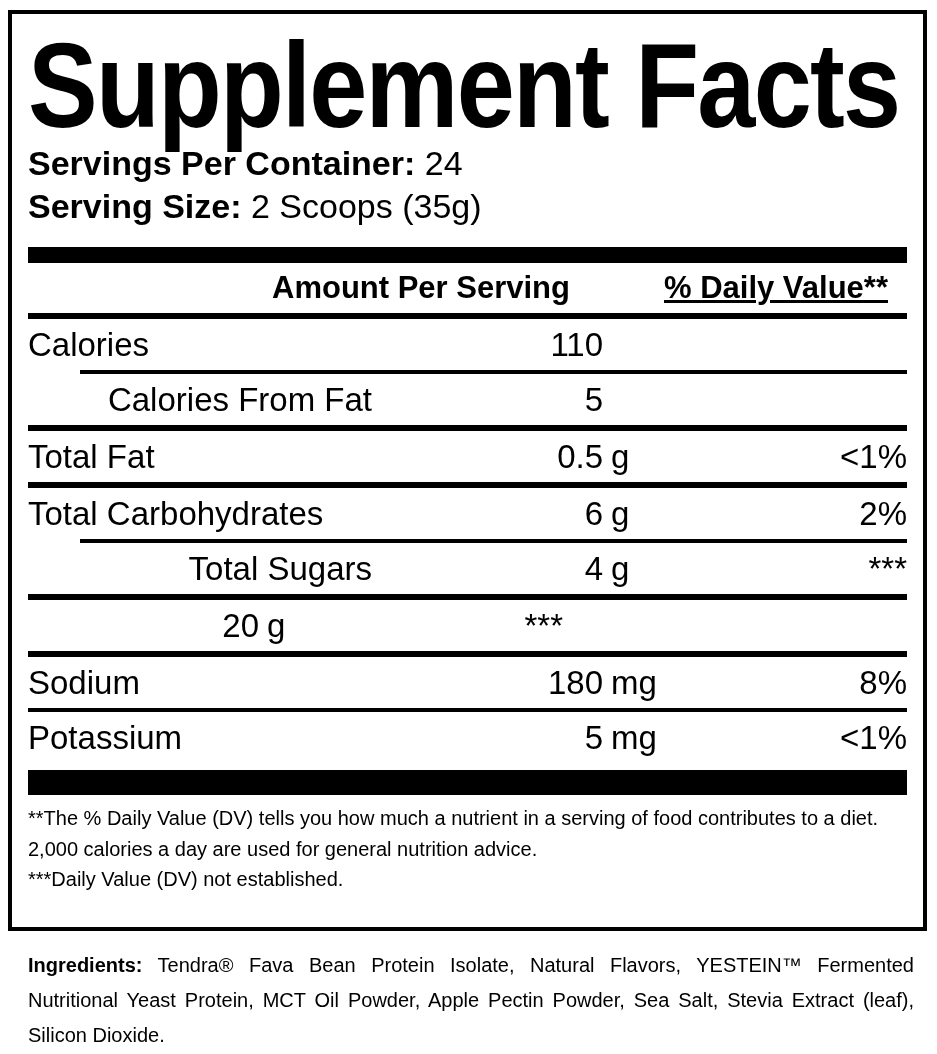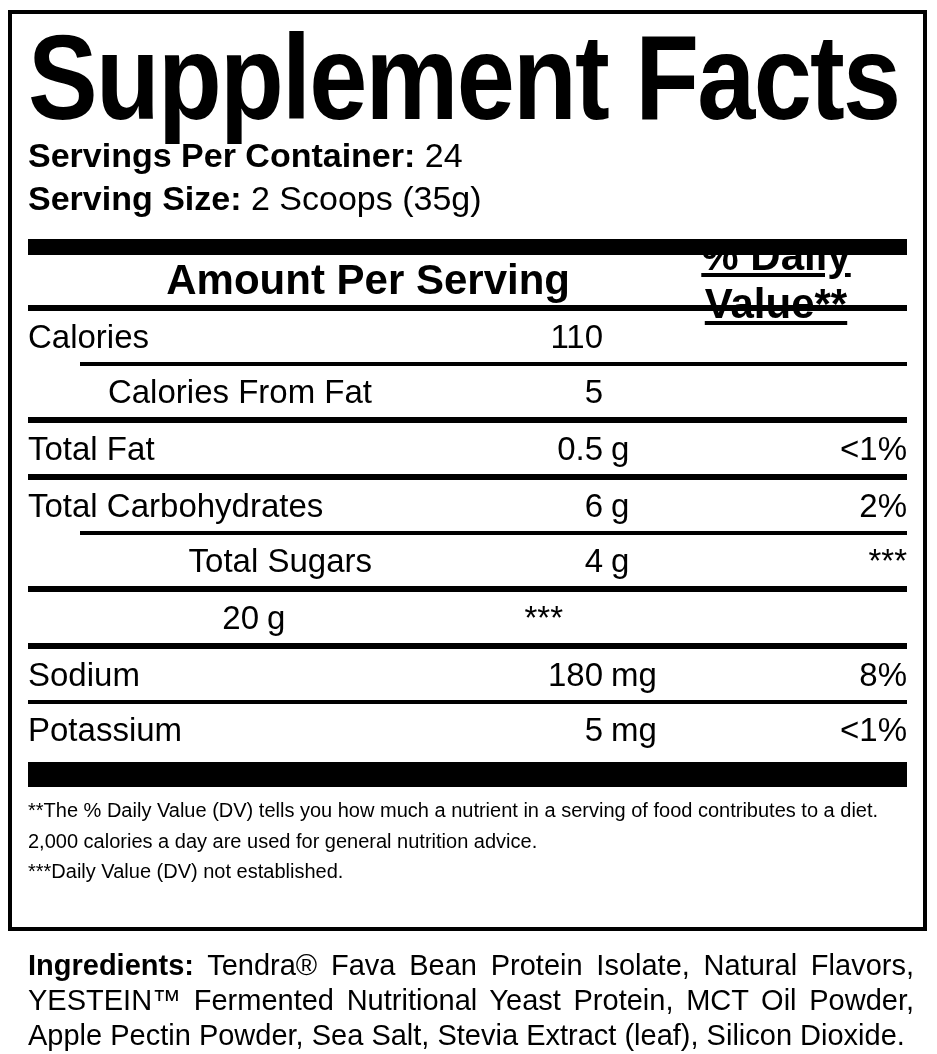--- a/index.html
+++ b/index.html
@@ -16,21 +16,21 @@
     overflow: hidden;
   }
   .facts-box {
     position: absolute;
     left: 8px;
     top: 10px;
     width: 919px;
     height: 921px;
     box-sizing: border-box;
     border: 4px solid #000;
-    padding: 0 16px;
+    padding: 8px 16px;
     background: #fff;
   }
   .title {
     font-weight: bold;
     font-size: 120px;
     line-height: 100px;
     height: 100px;
     margin-top: 13px;
     letter-spacing: -2px;
     white-space: nowrap;
@@ -50,21 +50,21 @@
   }
   .bar.bottom {
     height: 25px;
     margin-top: 7px;
   }
   .hdr-row {
     display: flex;
     align-items: center;
     height: 50px;
     font-weight: bold;
-    font-size: 42px;
+    font-size: 31px;
   }
   .hdr-amount {
     flex: 1;
     text-align: right;
     padding-right: 75px;
   }
   .hdr-dv {
     width: 262px;
     text-align: center;
     text-decoration: underline;
@@ -96,21 +96,21 @@
     margin-top: 8px;
     font-size: 20px;
     line-height: 30.5px;
   }
   .footnotes p { margin: 0; }
   .ingredients {
     position: absolute;
     left: 28px;
     top: 948px;
     width: 886px;
-    font-size: 29px;
+    font-size: 20px;
     line-height: 35px;
     text-align: justify;
   }
 </style>
 </head>
 <body>
 
 <div class="facts-box">
 
   <div class="title">Supplement Facts</div>

